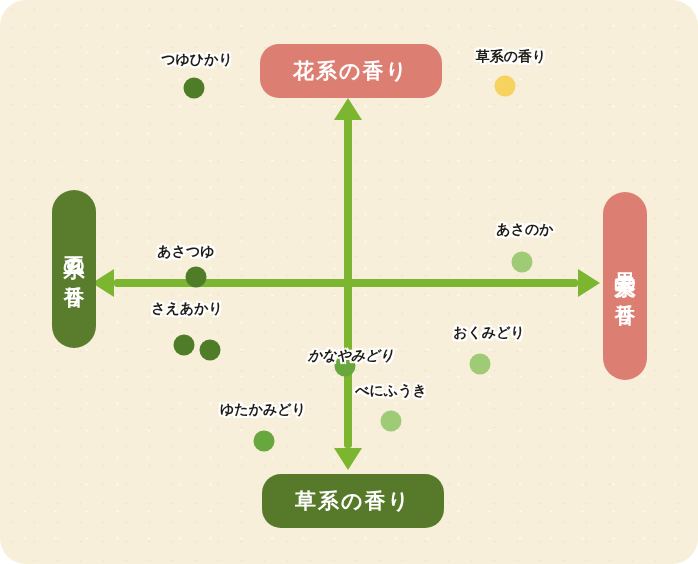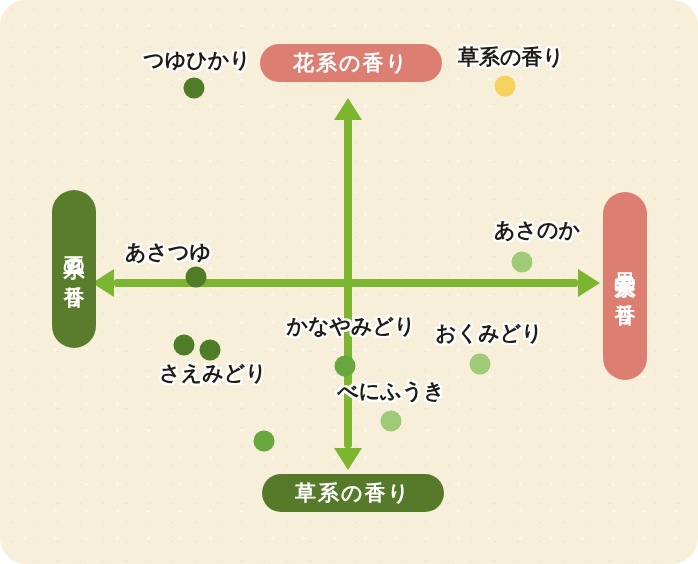--- a/index.html
+++ b/index.html
@@ -26,21 +26,21 @@
     position: absolute;
     display: flex;
     align-items: center;
     justify-content: center;
     color: #ffffff;
     font-weight: 700;
     letter-spacing: 2px;
   }
   .pill.h {
     width: 182px;
-    height: 38px;
+    height: 54px;
     border-radius: 19px;
     font-size: 21px;
   }
   .pill.v {
     width: 44px;
     border-radius: 22px;
     font-size: 21px;
     writing-mode: vertical-rl;
     text-orientation: upright;
   }
@@ -64,21 +64,21 @@
     position: absolute;
     width: 21px;
     height: 21px;
     border-radius: 50%;
     transform: translate(-50%, -50%);
   }
   .plabel {
     position: absolute;
     transform: translate(-50%, -50%);
     white-space: nowrap;
-    font-size: 21px;
+    font-size: 14px;
     font-weight: 700;
     color: #1f1c16;
     text-shadow:
       -2px -2px 0 #ffffff,  2px -2px 0 #ffffff,
       -2px  2px 0 #ffffff,  2px  2px 0 #ffffff,
       -2px  0    0 #ffffff,  2px  0   0 #ffffff,
        0   -2px  0 #ffffff,  0    2px 0 #ffffff;
   }
 </style>
 </head>
@@ -96,26 +96,27 @@
   <div class="pill h pill-top">花系の香り</div>
   <div class="pill h pill-bottom">草系の香り</div>
   <div class="pill v pill-left">豆系の香り</div>
   <div class="pill v pill-right">果実系の香り</div>
 
 <div class="dot" style="left: 194px; top: 88px; background: rgb(79, 125, 39);"></div>
     <div class="plabel" style="left: 197px; top: 60px;">つゆひかり</div>
     <div class="dot" style="left: 505px; top: 86px; background: rgb(246, 210, 94);"></div>
     <div class="plabel" style="left: 511px; top: 57px;">草系の香り</div>
     <div class="dot" style="left: 196px; top: 277px; background: rgb(79, 125, 39);"></div>
-    <div class="plabel" style="left: 168px; top: 252px;">あさつゆ</div>
+    <div class="plabel" style="left: 186px; top: 252px;">あさつゆ</div>
     <div class="dot" style="left: 522px; top: 262px; background: rgb(159, 203, 119);"></div>
-    <div class="plabel" style="left: 537px; top: 230px;">あさのか</div>
+    <div class="plabel" style="left: 525px; top: 230px;">あさのか</div>
     <div class="dot" style="left: 184px; top: 345px; background: rgb(79, 125, 39);"></div>
+    <div class="plabel" style="left: 187px; top: 309px;">さえあかり</div>
     <div class="dot" style="left: 210px; top: 350px; background: rgb(79, 125, 39);"></div>
-    <div class="plabel" style="left: 213px; top: 373px;">さえみどり</div>
     <div class="dot" style="left: 345px; top: 366px; background: rgb(103, 167, 61);"></div>
-    <div class="plabel" style="left: 351px; top: 326px;">かなやみどり</div>
+    <div class="plabel" style="left: 351px; top: 356px; font-style: italic;">かなやみどり</div>
     <div class="dot" style="left: 480px; top: 364px; background: rgb(159, 203, 119);"></div>
     <div class="plabel" style="left: 489px; top: 333px;">おくみどり</div>
     <div class="dot" style="left: 391px; top: 421px; background: rgb(159, 203, 119);"></div>
     <div class="plabel" style="left: 391px; top: 391px;">べにふうき</div>
     <div class="dot" style="left: 264px; top: 441px; background: rgb(103, 167, 61);"></div>
+    <div class="plabel" style="left: 263px; top: 410px;">ゆたかみどり</div>
   </div>
 
 </body></html>

